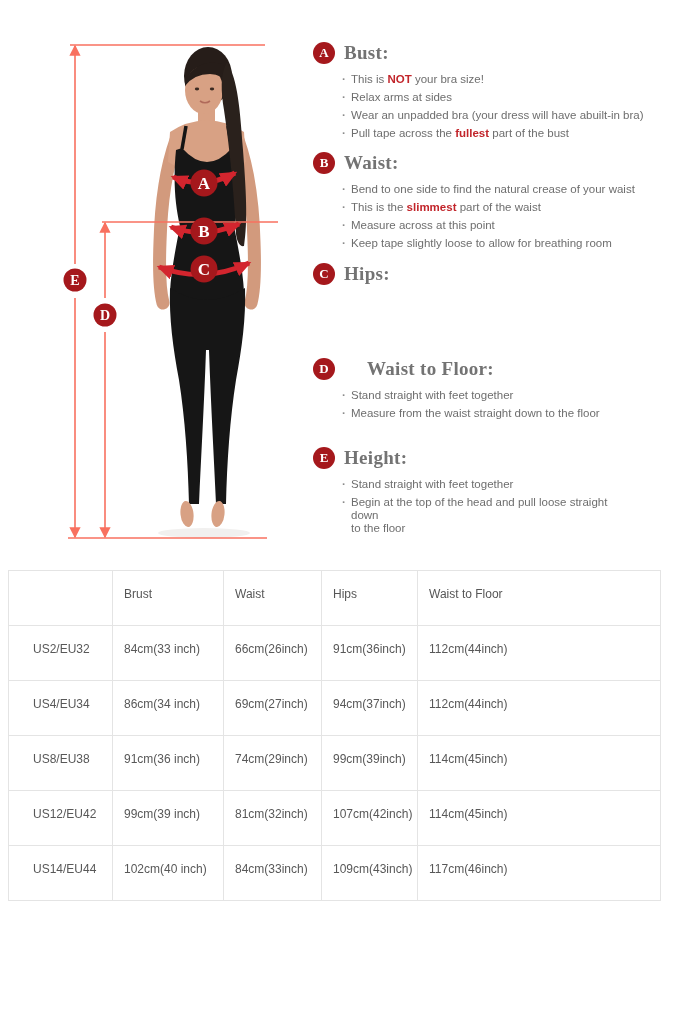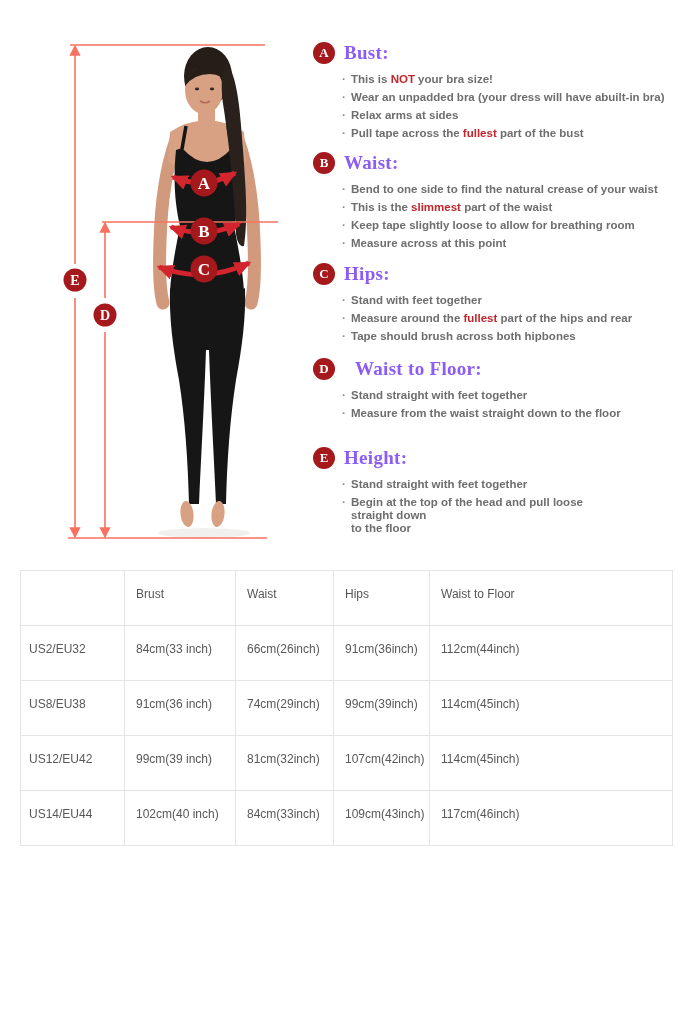--- a/index.html
+++ b/index.html
@@ -13,45 +13,45 @@
   
   .sec { position:absolute; left:313px; width:360px; }
   .sec-head { display:flex; align-items:center; }
   .badge {
     width:22px; height:22px; border-radius:50%;
     background:#a5181c; color:#fff; flex:0 0 22px;
     display:inline-flex; align-items:center; justify-content:center;
     font:bold 13px "Liberation Serif", serif; padding-bottom:1px;
   }
   .sec-title {
-    margin-left:9px; color:#8b5cf6;
+    margin-left:9px; color:#737373;
     font:bold 19px/22px "Liberation Serif", serif; letter-spacing:.3px;
   }
-  .sec-title.indent { margin-left:20px; }
-  .sec ul { list-style:none; margin:9px 0 0 0; padding-left:28px;font-weight:bold; }
+  .sec-title.indent { margin-left:32px; }
+  .sec ul { list-style:none; margin:9px 0 0 0; padding-left:28px; }
   .sec li {
     position:relative; padding-left:10px; margin-bottom:5px;
     font-size:11.5px; line-height:13px; color:#6e6e6e; white-space:pre-line;
   }
   .sec li::before { content:"·"; position:absolute; left:1px; top:0; color:#8a8a8a; font-weight:bold; }
   .sec li b { color:#c2252b; }
   .sec-e ul { width:300px; }
 
   
   table.size-table {
-    position:absolute; left:20px; top:570px; width:652px;
+    position:absolute; left:8px; top:570px; width:652px;
     border-collapse:collapse; table-layout:fixed;
   }
   .size-table th, .size-table td {
     border:1px solid #e4e4e4; height:55px;
     font-size:12px; color:#585858; font-weight:normal; text-align:left;
     vertical-align:top; padding:16px 4px 0 11px;
   }
   .size-table th { color:#565656; }
-  .size-table .c0 { padding-left:8px; }
+  .size-table .c0 { padding-left:24px; }
 </style>
 </head>
 <body>
 
 <div class="page">
 
   <div class="figure-wrap">
     <svg width="320" height="560" viewBox="0 0 320 560">
       <defs>
         <marker id="mk-line" viewBox="0 0 8 8" refX="7" refY="4" markerWidth="7" markerHeight="7" orient="auto-start-reverse">
@@ -122,53 +122,48 @@
 
   <div class="sec" style="top:42px">
     <div class="sec-head">
       <span class="badge">
           <span>A</span>
         </span>
       <span class="sec-title">Bust:</span>
     </div>
     <ul>
       <li><span>This is </span><b>NOT</b><span> your bra size!</span></li>
+      <li><span>Relax arms at sides</span></li>
       <li><span>Wear an unpadded bra (your dress will have abuilt-in bra)</span></li>
-      <li><span>Relax arms at sides</span></li>
       <li><span>Pull tape across the </span><b>fullest</b><span> part of the bust</span></li>
     </ul>
   </div>
 
   <div class="sec" style="top:152px">
     <div class="sec-head">
       <span class="badge">
           <span>B</span>
         </span>
       <span class="sec-title">Waist:</span>
     </div>
     <ul>
       <li><span>Bend to one side to find the natural crease of your waist</span></li>
       <li><span>This is the </span><b>slimmest</b><span> part of the waist</span></li>
+      <li><span>Measure across at this point</span></li>
       <li><span>Keep tape slightly loose to allow for breathing room</span></li>
-      <li><span>Measure across at this point</span></li>
     </ul>
   </div>
 
   <div class="sec" style="top:263px">
     <div class="sec-head">
       <span class="badge">
           <span>C</span>
         </span>
       <span class="sec-title">Hips:</span>
     </div>
-    <ul>
-      <li><span>Stand with feet together</span></li>
-      <li><span>Measure around the </span><b>fullest</b><span> part of the hips and rear</span></li>
-      <li><span>Tape should brush across both hipbones</span></li>
-    </ul>
   </div>
 
   <div class="sec" style="top:358px">
     <div class="sec-head">
       <span class="badge">
           <span>D</span>
         </span>
       <span class="sec-title indent">Waist to Floor:</span>
     </div>
     <ul>
@@ -208,20 +203,27 @@
       <th>Waist to Floor</th>
     </tr>
     <tr>
       <td class="c0">US2/EU32</td>
       <td>84cm(33 inch)</td>
       <td>66cm(26inch)</td>
       <td>91cm(36inch)</td>
       <td>112cm(44inch)</td>
     </tr>
     <tr>
+      <td class="c0">US4/EU34</td>
+      <td>86cm(34 inch)</td>
+      <td>69cm(27inch)</td>
+      <td>94cm(37inch)</td>
+      <td>112cm(44inch)</td>
+    </tr>
+    <tr>
       <td class="c0">US8/EU38</td>
       <td>91cm(36 inch)</td>
       <td>74cm(29inch)</td>
       <td>99cm(39inch)</td>
       <td>114cm(45inch)</td>
     </tr>
     <tr>
       <td class="c0">US12/EU42</td>
       <td>99cm(39 inch)</td>
       <td>81cm(32inch)</td>

